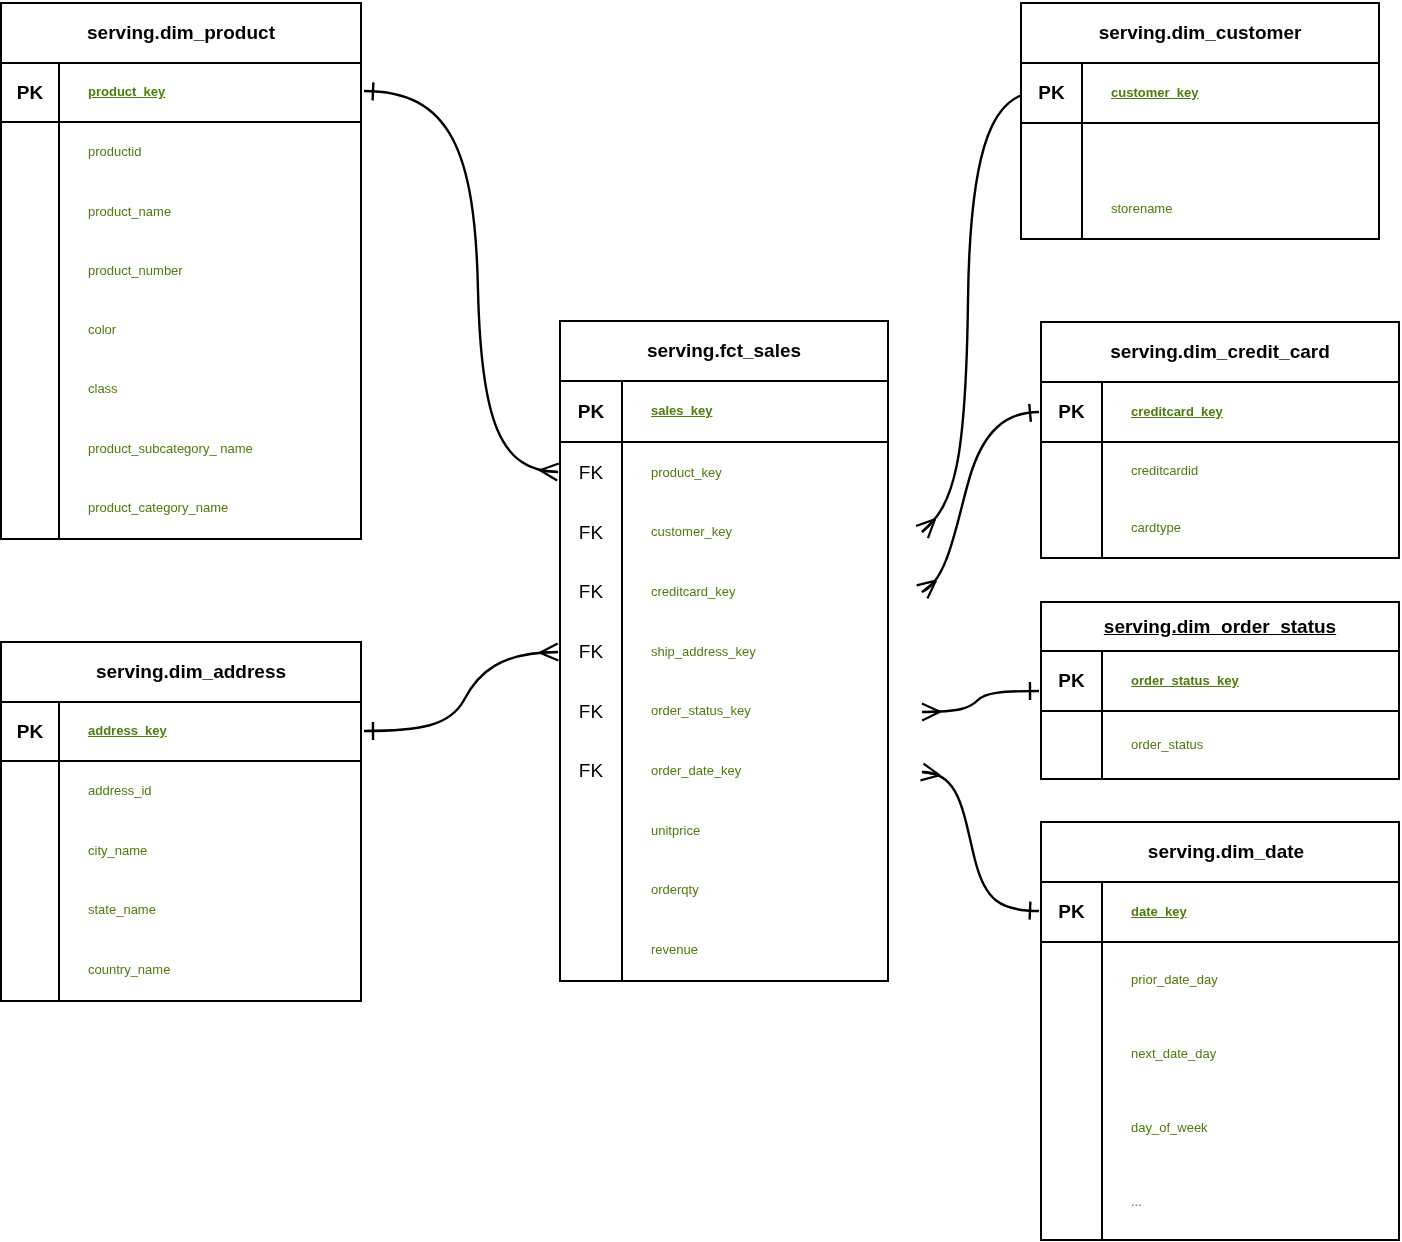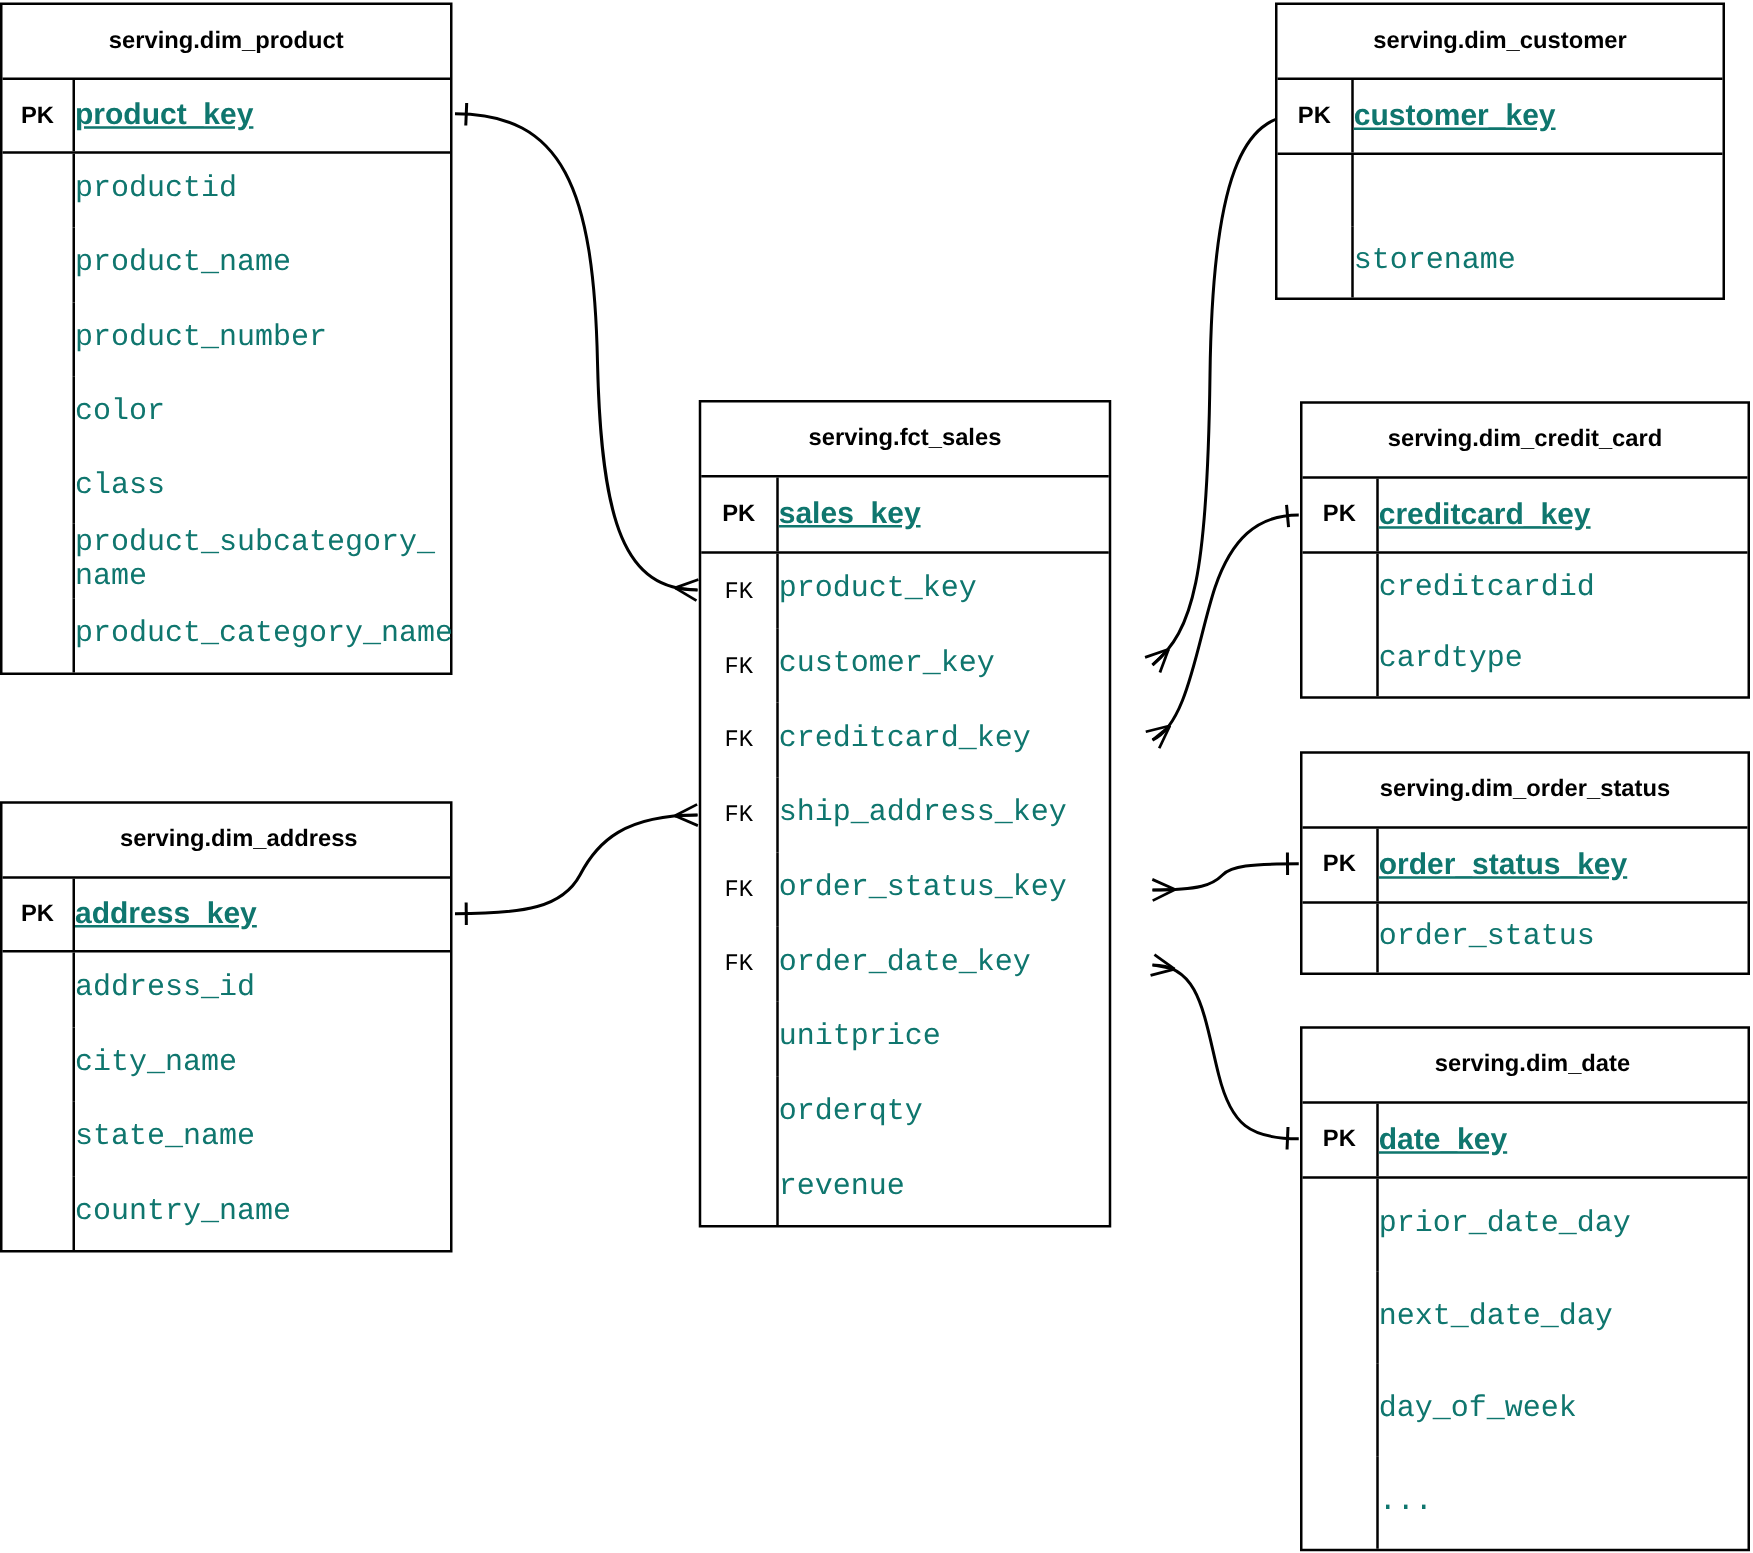--- a/index.html
+++ b/index.html
@@ -68,41 +68,40 @@
   }
   .keycell.fk {
     font-weight: normal;
   }
   .namecell {
     box-sizing: border-box;
     flex: 1 1 auto;
     height: 100%;
     display: flex;
     align-items: center;
-    padding-left: 0;
-    font-size: 24px;
-    color: #0f766e;
+    padding-left: 28px;
+    font-size: 13px;
+    color: #4d7c0f;
     line-height: 1.12;
   }
   .namecell.pkname {
     font-weight: bold;
     text-decoration: underline;
   }
   .namecell.wrap {
     white-space: normal;
     line-height: 1.12;
   }
   .attrs {
     display: flex;
     flex-direction: column;
     flex: 1 1 auto;
   }
   .attrs .ent-row {
     flex: 1 1 0;
-    font-family: Liberation Mono, monospace;
   }
 </style>
 </head>
 <body>
 
 <div id="canvas">
   <svg id="wires" viewBox="0 0 1402 1242" width="1402" height="1242">
       <g>
         <path d="M 364 91 C 450 91 475 150 478 290 C 481 420 500 472 558 472" fill="none" stroke="#000000" stroke-width="2.4" stroke-linecap="butt"></path>
         <line x1="372.6275009287609" y1="100.35768281810348" x2="373.3576828181035" y2="82.37249907123908" stroke="#000000" stroke-width="2.4"></line>
@@ -281,21 +280,21 @@
             <div class="keycell" style="width: 61px;"></div>
             <div class="namecell">creditcardid</div>
           </div>
           <div class="ent-row">
             <div class="keycell" style="width: 61px;"></div>
             <div class="namecell">cardtype</div>
           </div>
         </div>
       </div>
       <div class="entity" style="left: 1040px; top: 601px; width: 360px; height: 179px;">
-        <div class="ent-title" style="height: 60px;">serving.dim_order_status</div>
+        <div class="ent-title" style="height: 49px; text-decoration: underline;">serving.dim_order_status</div>
         <div class="ent-row pkrow" style="height: 60px;">
           <div class="keycell" style="width: 61px;">PK</div>
           <div class="namecell pkname">order_status_key</div>
         </div>
         <div class="attrs">
           <div class="ent-row">
             <div class="keycell" style="width: 61px;"></div>
             <div class="namecell">order_status</div>
           </div>
         </div>

